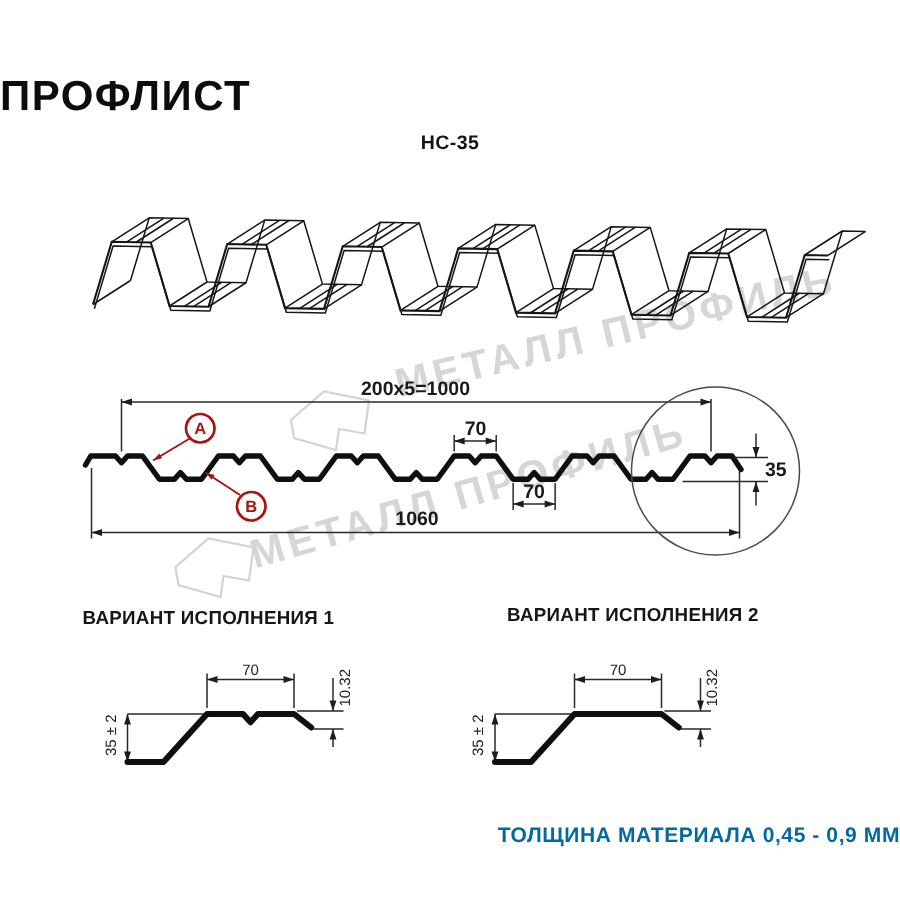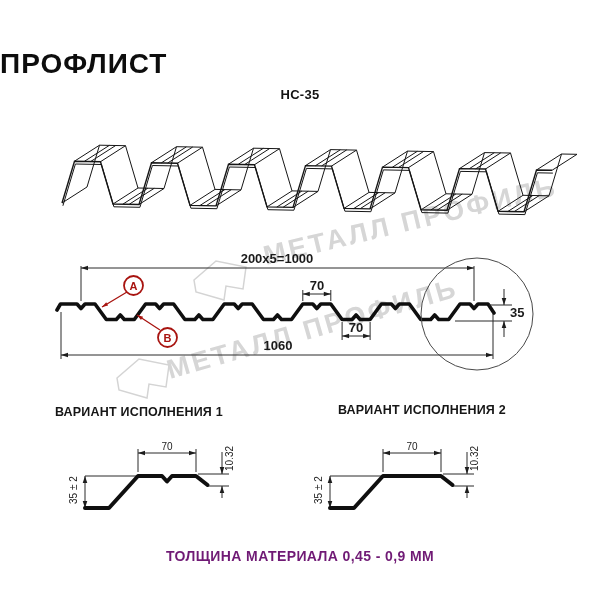--- a/index.html
+++ b/index.html
@@ -7,22 +7,22 @@
          font-family:"Liberation Sans",sans-serif;color:#111;}
   #stage svg{position:absolute;left:0;top:0;}
   .abs{position:absolute;}
   .title{left:0;top:48px;width:540px;font-size:28px;font-weight:800;
          letter-spacing:1px;color:#0d0d0d;}
   .subtitle{left:0;top:87px;width:600px;text-align:center;font-size:13px;font-weight:700;
             letter-spacing:.3px;color:#141414;}
   .vhead{font-size:12.5px;font-weight:700;letter-spacing:.2px;color:#161616;line-height:14px;}
   .v1head{left:55px;top:405px;width:240px;}
   .v2head{left:302px;top:403px;width:260px;margin-left:36px;}
-  .footer{left:0;top:548px;width:600px;text-align:center;font-size:14px;font-weight:600;
-          letter-spacing:.4px;color:#701a75;}
+  .footer{left:0;top:548px;width:600px;text-align:right;font-size:14px;font-weight:600;
+          letter-spacing:.4px;color:#0369a1;}
   text{font-family:"Liberation Sans",sans-serif;}
   .dimtxt{font-size:13px;font-weight:600;fill:#1a1a1a;}
   .dimsm{font-size:10px;font-weight:400;fill:#222;}
   .wmtxt{font-size:27px;font-weight:700;letter-spacing:3px;fill:#d6d6d6;}
   .redtxt{font-size:11px;font-weight:600;fill:#a81410;}
 </style>
 </head>
 <body>
 
 <div id="stage">

